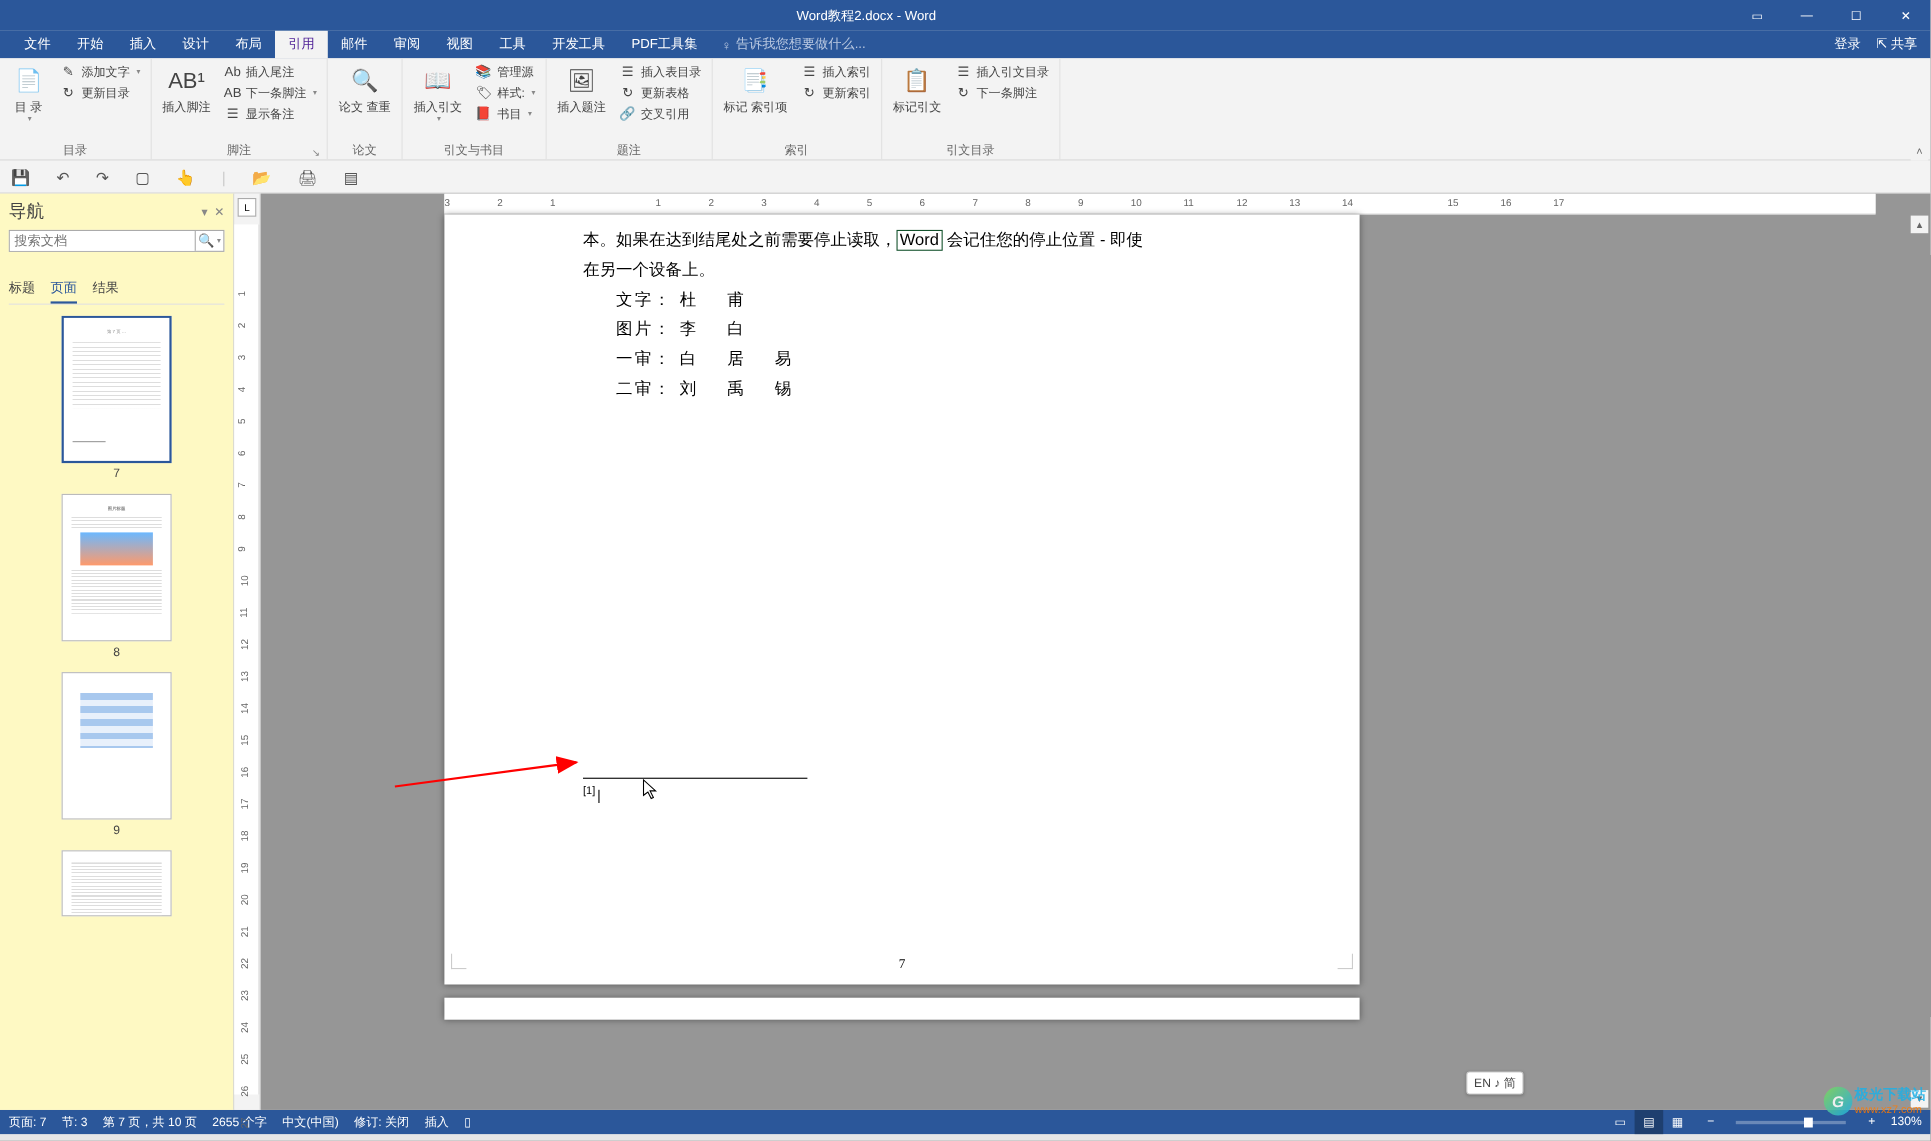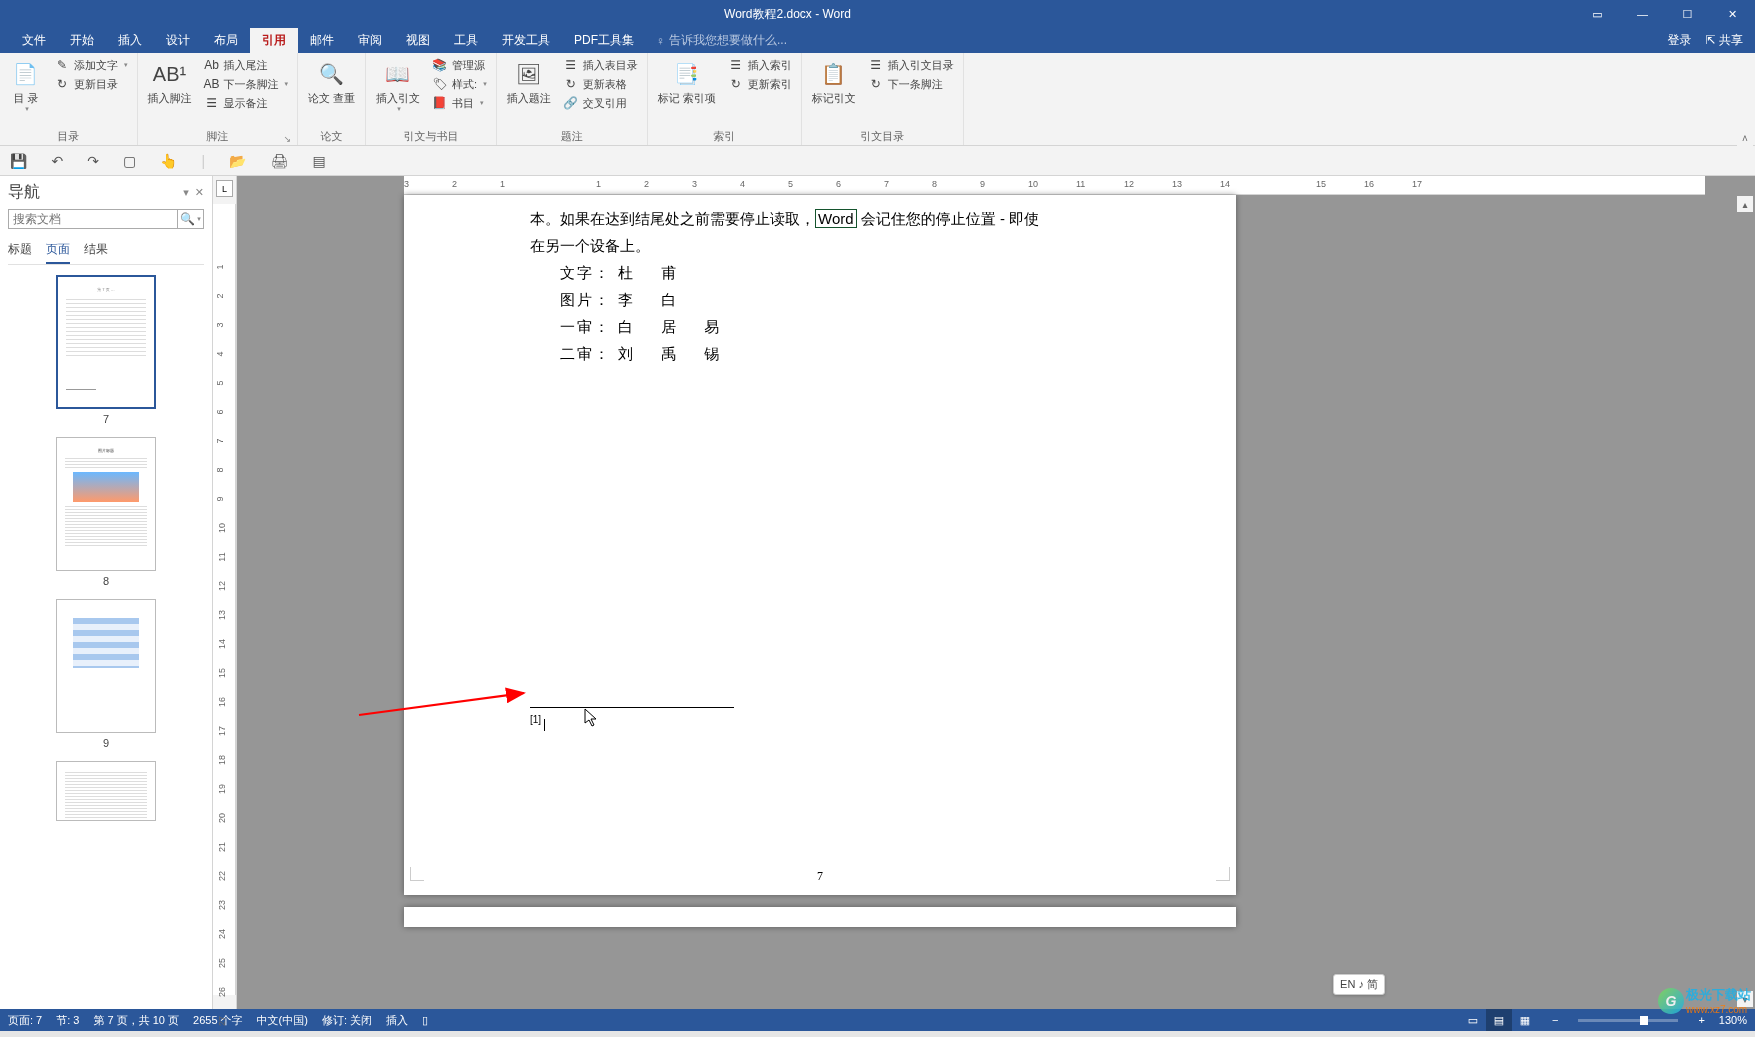--- a/index.html
+++ b/index.html
@@ -7,21 +7,21 @@
 
 
 .title-bar { height:28px; background:#2b579a; display:flex; align-items:center; color:#fff; font-size:12px; }
 .title-center { flex:1; text-align:center; }
 .win-controls { display:flex; gap:0; }
 .win-btn { width:45px; height:28px; display:flex; align-items:center; justify-content:center; font-size:11px; cursor:pointer; }
 
 
 .tabs-row { height:25px; background:#2b579a; display:flex; align-items:stretch; padding-left:10px; color:#fff; font-size:12px; }
 .tab { padding:0 12px; display:flex; align-items:center; cursor:pointer; }
-.tab.active { background:#f3f3f3; color:#b91c1c;font-weight:bold; }
+.tab.active { background:#f3f3f3; color:#4c1d95; }
 .tell-me { margin-left:10px; color:#b8c7e0; display:flex; align-items:center; gap:4px; }
 .account { margin-left:auto; display:flex; align-items:center; gap:14px; padding-right:12px; font-size:12px; }
 
 
 .ribbon { background:#f3f3f3; height:93px; border-bottom:1px solid #d4d4d4; display:flex; }
 .ribbon-group { border-right:1px solid #e1e1e1; padding:3px 6px 0 6px; display:flex; flex-direction:column; align-items:center; }
 .group-body { flex:1; display:flex; align-items:flex-start; gap:5px; }
 .group-label { font-size:11px; color:#666; height:17px; display:flex; align-items:center; justify-content:center; width:100%; position:relative; }
 .group-label .launcher { position:absolute; right:0; bottom:1px; font-size:9px; color:#888; cursor:pointer; }
 .big-btn { display:flex; flex-direction:column; align-items:center; justify-content:flex-start; min-width:36px; padding:2px 4px; font-size:11px; color:#444; cursor:pointer; text-align:center; line-height:1.2; }
@@ -30,25 +30,25 @@
 .small-btn { display:flex; align-items:center; gap:4px; font-size:11px; color:#444; padding:1px 3px; cursor:pointer; white-space:nowrap; }
 .small-btn .sicon { width:16px; height:16px; display:inline-flex; align-items:center; justify-content:center; font-size:12px; }
 .drop { font-size:7px; color:#888; margin-left:2px; }
 
 
 .qat { height:30px; background:#f3f3f3; border-bottom:1px solid #d4d4d4; display:flex; align-items:center; padding:0 10px; gap:24px; }
 .qat span { font-size:14px; color:#555; cursor:pointer; }
 
 
 .workspace { display:flex; height:833px; }
-.nav-pane { width:213px; background:#ffffff; border-right:1px solid #d4d4d4; padding:6px 8px; overflow:hidden; }
+.nav-pane { width:213px; background:#fef9c3; border-right:1px solid #d4d4d4; padding:6px 8px; overflow:hidden; }
 .nav-header { display:flex; align-items:center; justify-content:space-between; margin-bottom:6px; }
 .nav-title { font-size:16px; color:#444; }
 .nav-close { display:flex; gap:6px; font-size:11px; color:#888; }
-.search-box { display:flex; border:1px solid #ababab; background:#fff; margin-bottom:12px; }
+.search-box { display:flex; border:1px solid #ababab; background:#fff; margin-bottom:24px; }
 .search-box input { flex:1; border:none; outline:none; font-size:12px; padding:2px 4px; }
 .search-btn { width:26px; border-left:1px solid #ababab; display:flex; align-items:center; justify-content:center; font-size:12px; color:#555; cursor:pointer; }
 .nav-tabs { display:flex; gap:14px; font-size:12px; margin-bottom:10px; border-bottom:1px solid #e1e1e1; }
 .nav-tab { padding-bottom:4px; color:#444; cursor:pointer; }
 .nav-tab.active { color:#2b579a; border-bottom:2px solid #2b579a; }
 .thumbs { overflow-y:auto; height:680px; }
 .thumb-wrap { text-align:center; margin-bottom:12px; }
 .thumb { width:100px; height:134px; background:#fff; border:1px solid #bbb; margin:0 auto 4px; position:relative; padding:10px 8px; font-size:3px; color:#888; line-height:1.4; overflow:hidden; }
 .thumb.selected { border:2px solid #2b579a; }
 .thumb-num { font-size:11px; color:#444; }

